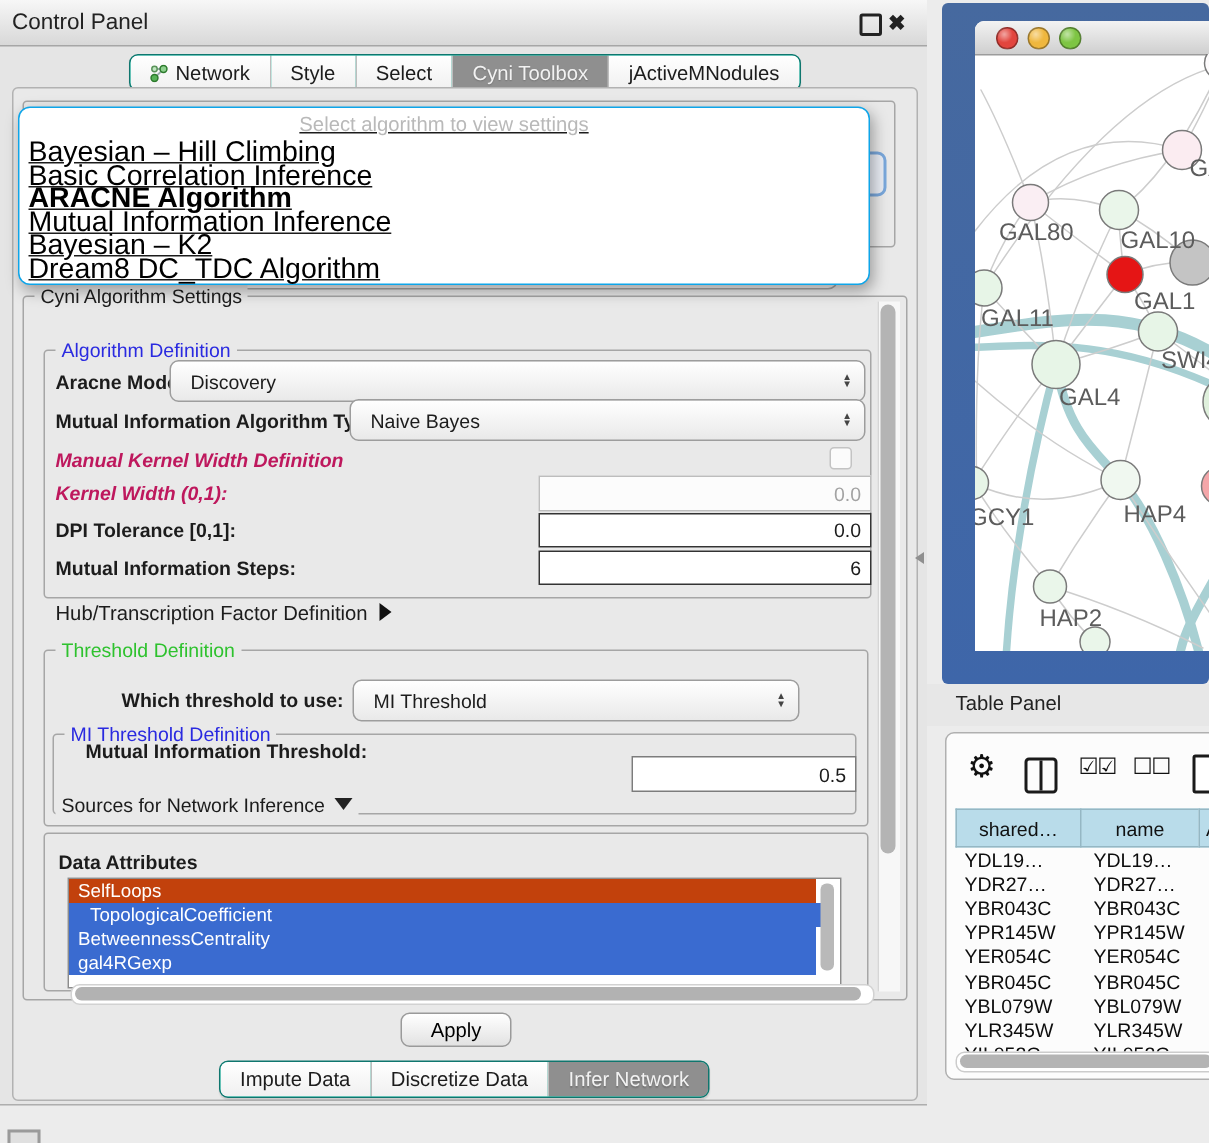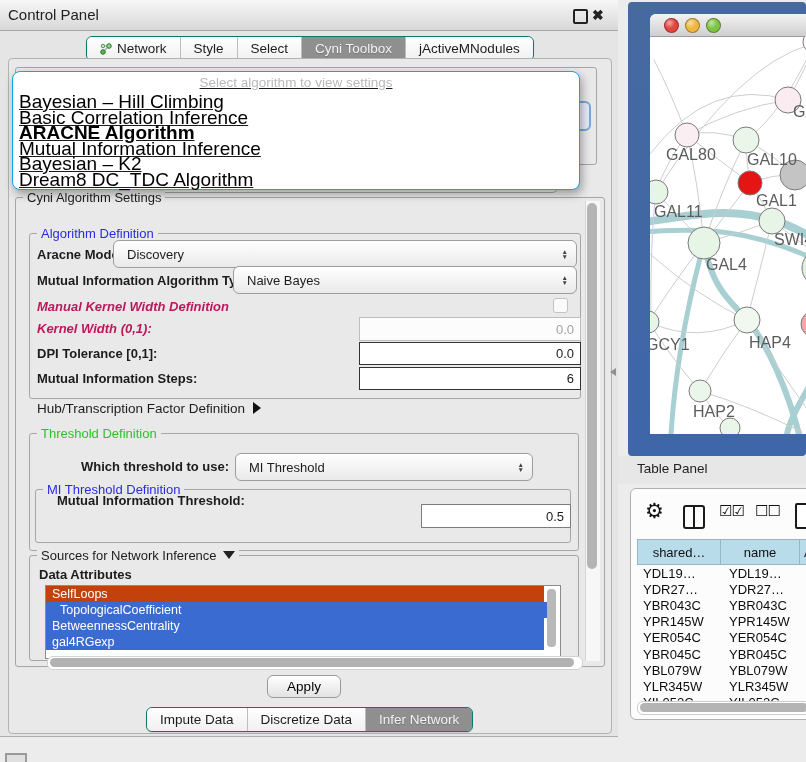--- a/index.html
+++ b/index.html
@@ -181,21 +181,21 @@
             <span>▼</span>
           </span>
       </div>
 
       <div class="abs groupbox" style="left:26px;top:430px;width:534px;height:52px;"></div>
       <span class="legend" style="left:34px;top:423px;color:#2a2ae0;">MI Threshold Definition</span>
       <span class="lbl" style="left:36px;top:434px;margin-left:12px;">Mutual Information Threshold:</span>
       <div class="tf norm" style="left:412px;top:445px;width:142px;height:22px;">0.5</div>
 
       <div class="abs groupbox" style="left:20px;top:496px;width:548px;height:104px;"></div>
-      <span class="legend" style="left:28px;top:489px;"><span>Sources for Network Inference</span><span class="tri-d"></span></span>
+      <span class="legend" style="left:28px;top:470px;"><span>Sources for Network Inference</span><span class="tri-d"></span></span>
       <span class="lbl" style="left:30px;top:508px;">Data Attributes</span>
       <div class="abs" id="attr-list">
           <div class="attr-item" style="background: #c2410c;">SelfLoops</div>
           <div class="attr-item" style="background: rgb(58, 107, 208); padding-left: 14px;">TopologicalCoefficient</div>
           <div class="attr-item" style="background: rgb(58, 107, 208);">BetweennessCentrality</div>
           <div class="attr-item" style="background: rgb(58, 107, 208);">gal4RGexp</div>
         </div>
       <div class="abs" id="attr-vsb"></div>
 
       <div class="abs" id="set-vsb-track"></div>

